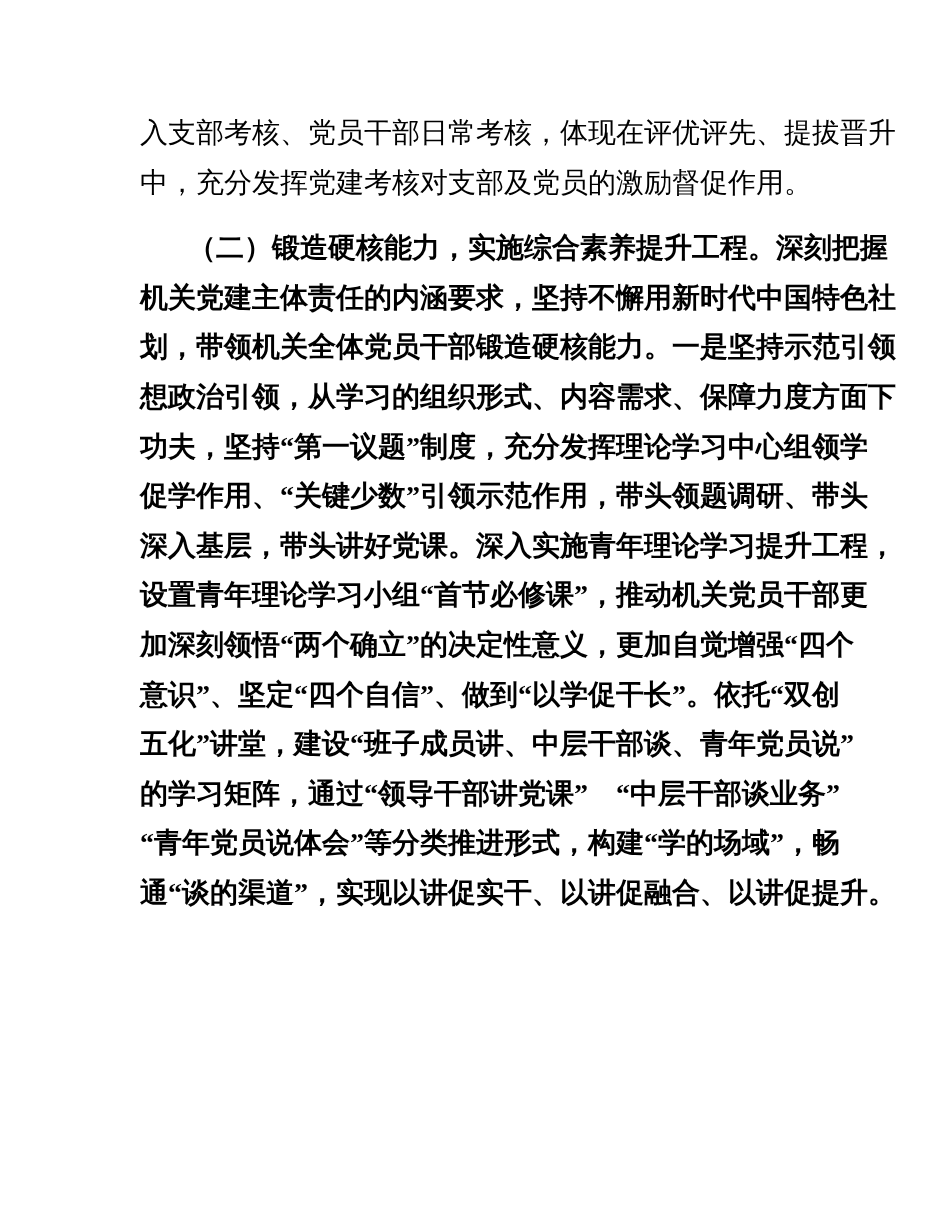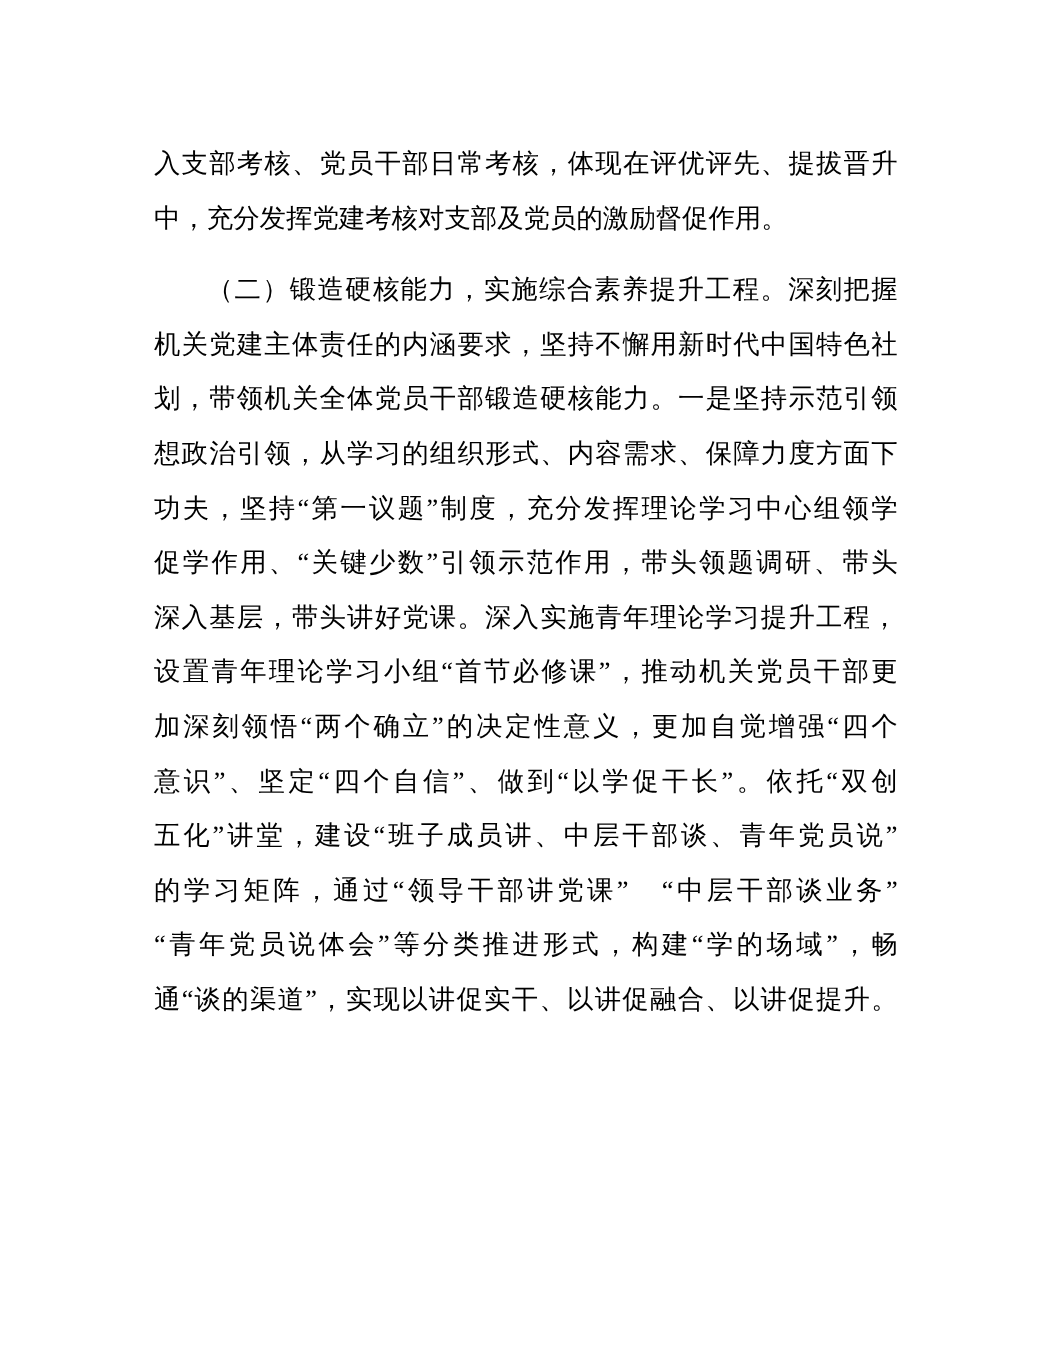--- a/index.html
+++ b/index.html
@@ -18,28 +18,28 @@
     position: absolute;
     left: 0;
     top: 0;
     width: 950px;
     height: 1230px;
     background: #ffffff;
   }
   .text-block {
     position: absolute;
     left: 140px;
-    top: 125px;
+    top: 108px;
     width: 676px;
     color: #000000;
-    font-size: 24px;
+    font-size: 28px;
     font-weight: 400;
   }
   .para { }
-  .para + .para { margin-top: 16px; }
+  .para + .para { margin-top: 16px; font-weight: bold; }
   .line {
     height: 49.6px;
     line-height: 49.6px;
     text-align: justify;
     text-align-last: justify;
     white-space: nowrap;
     overflow: visible;
   }
   .line.no-justify {
     text-align: right;

